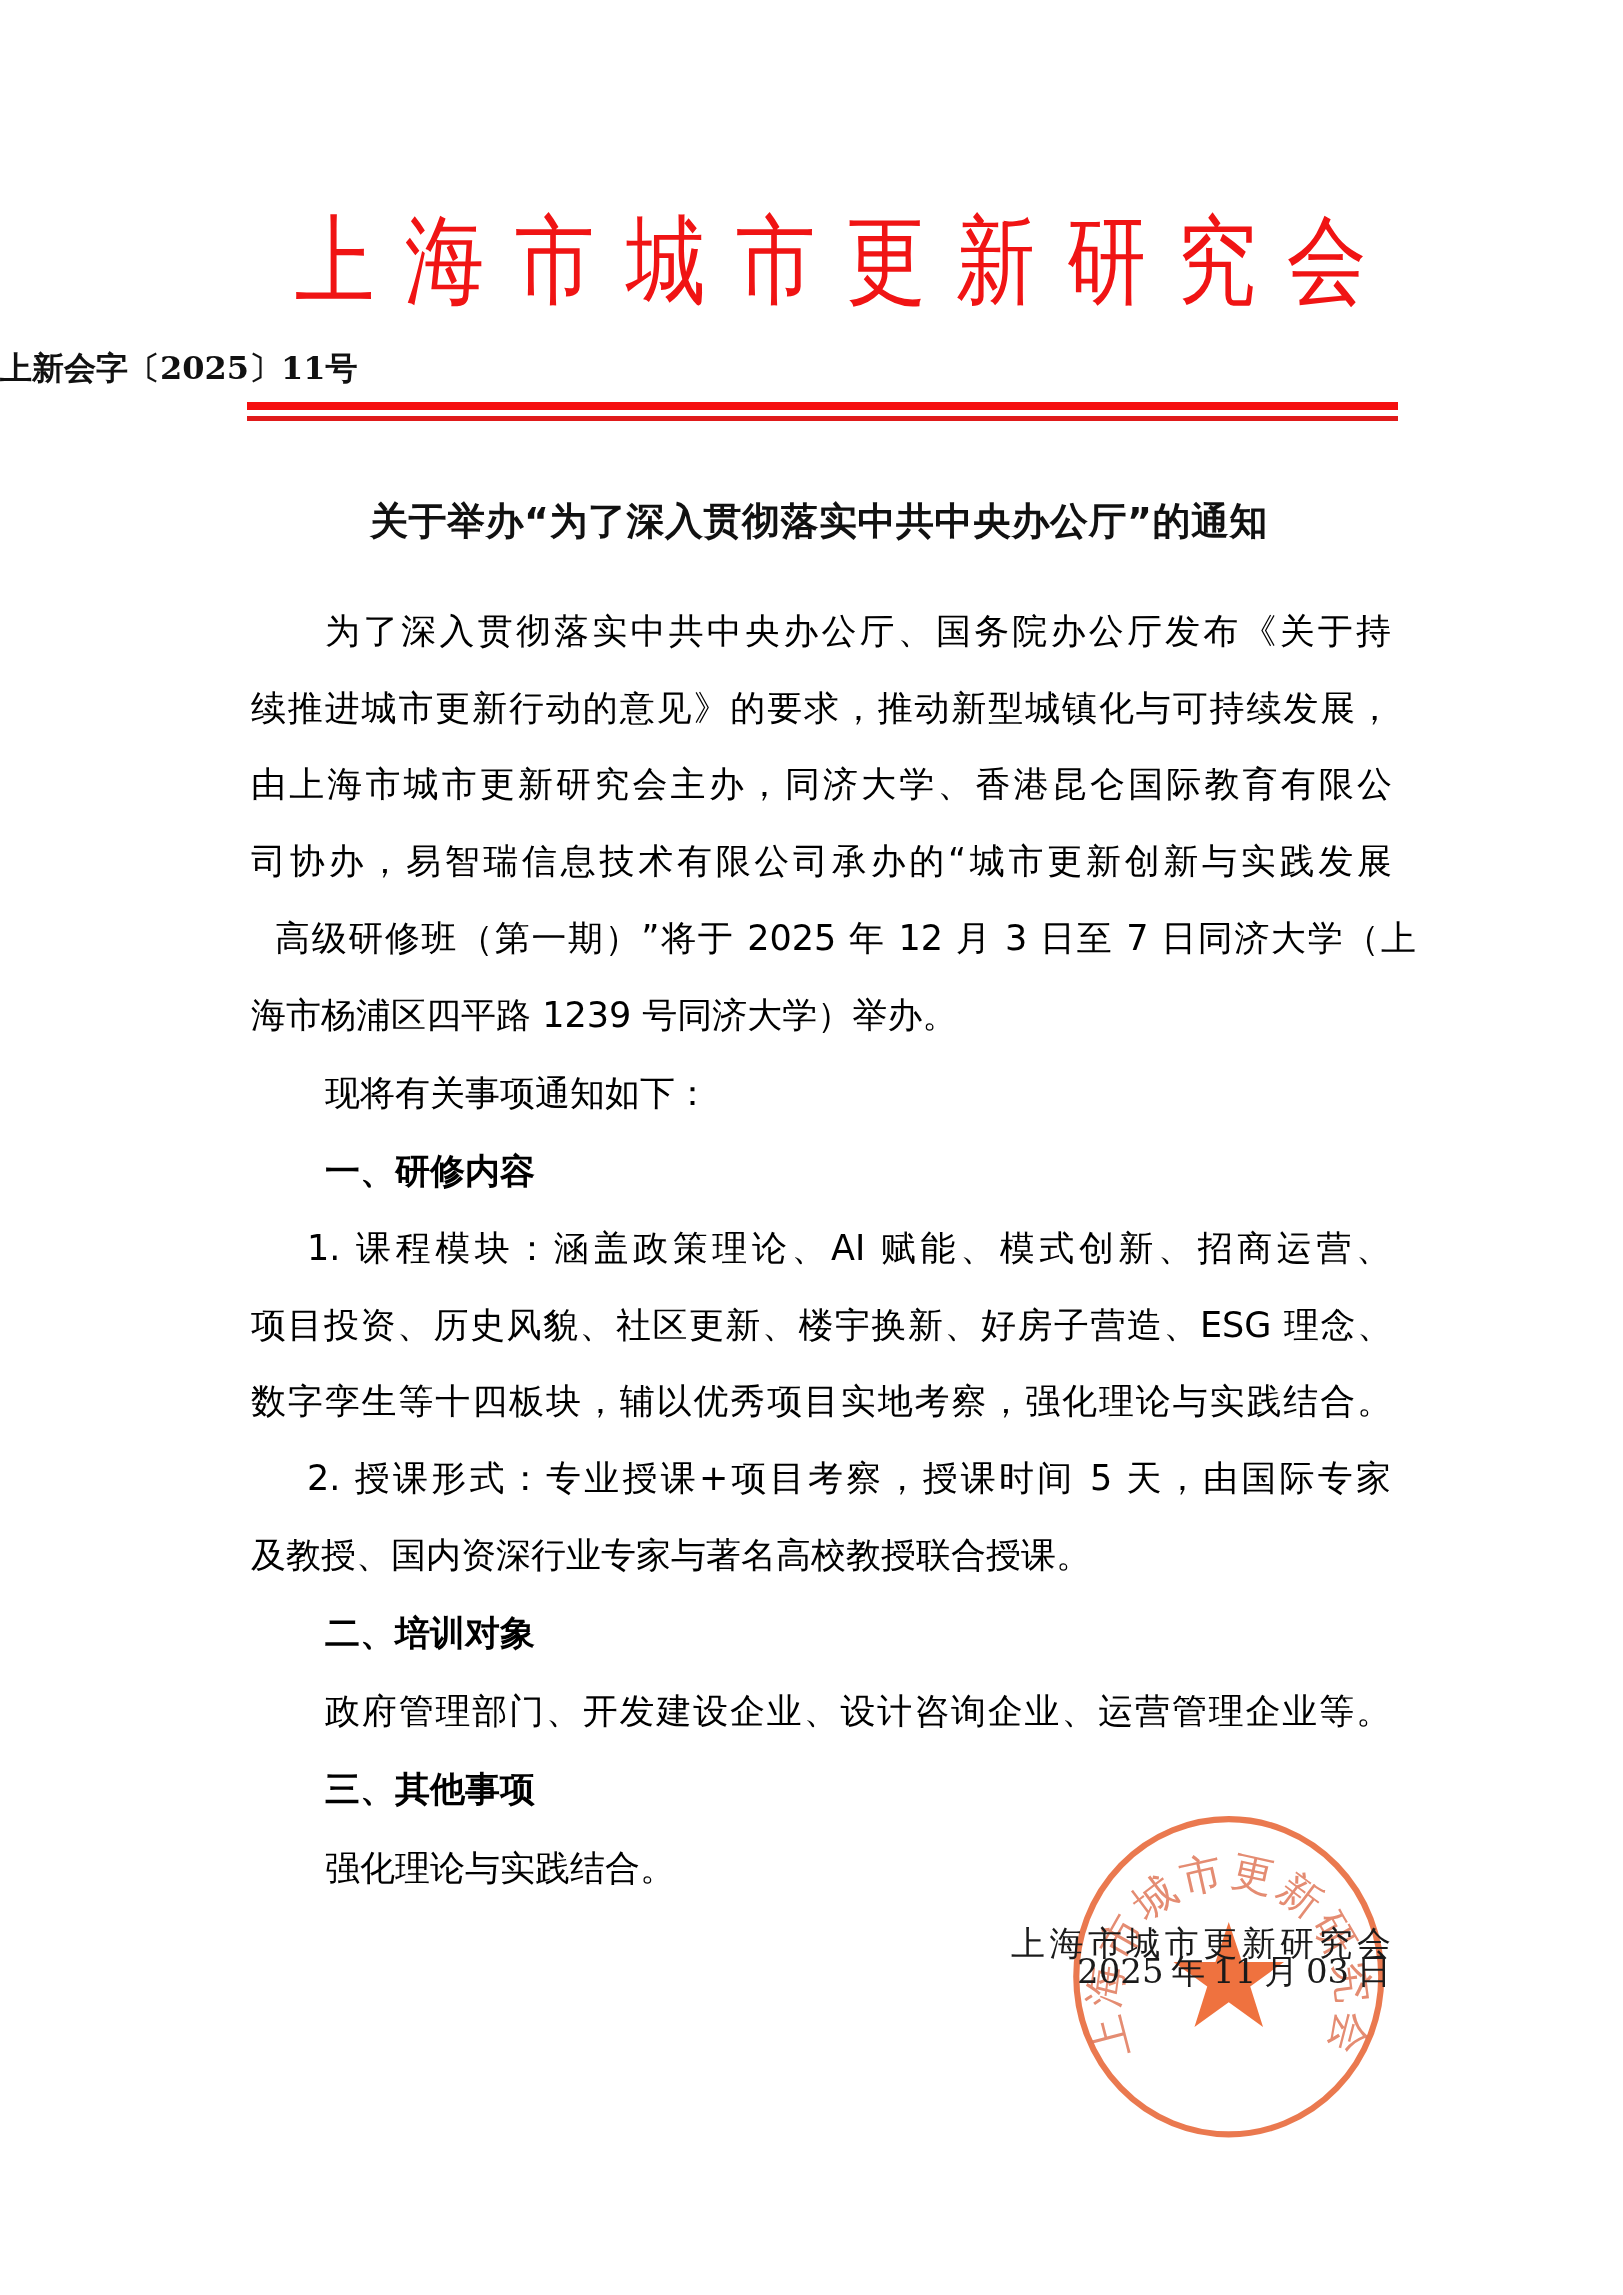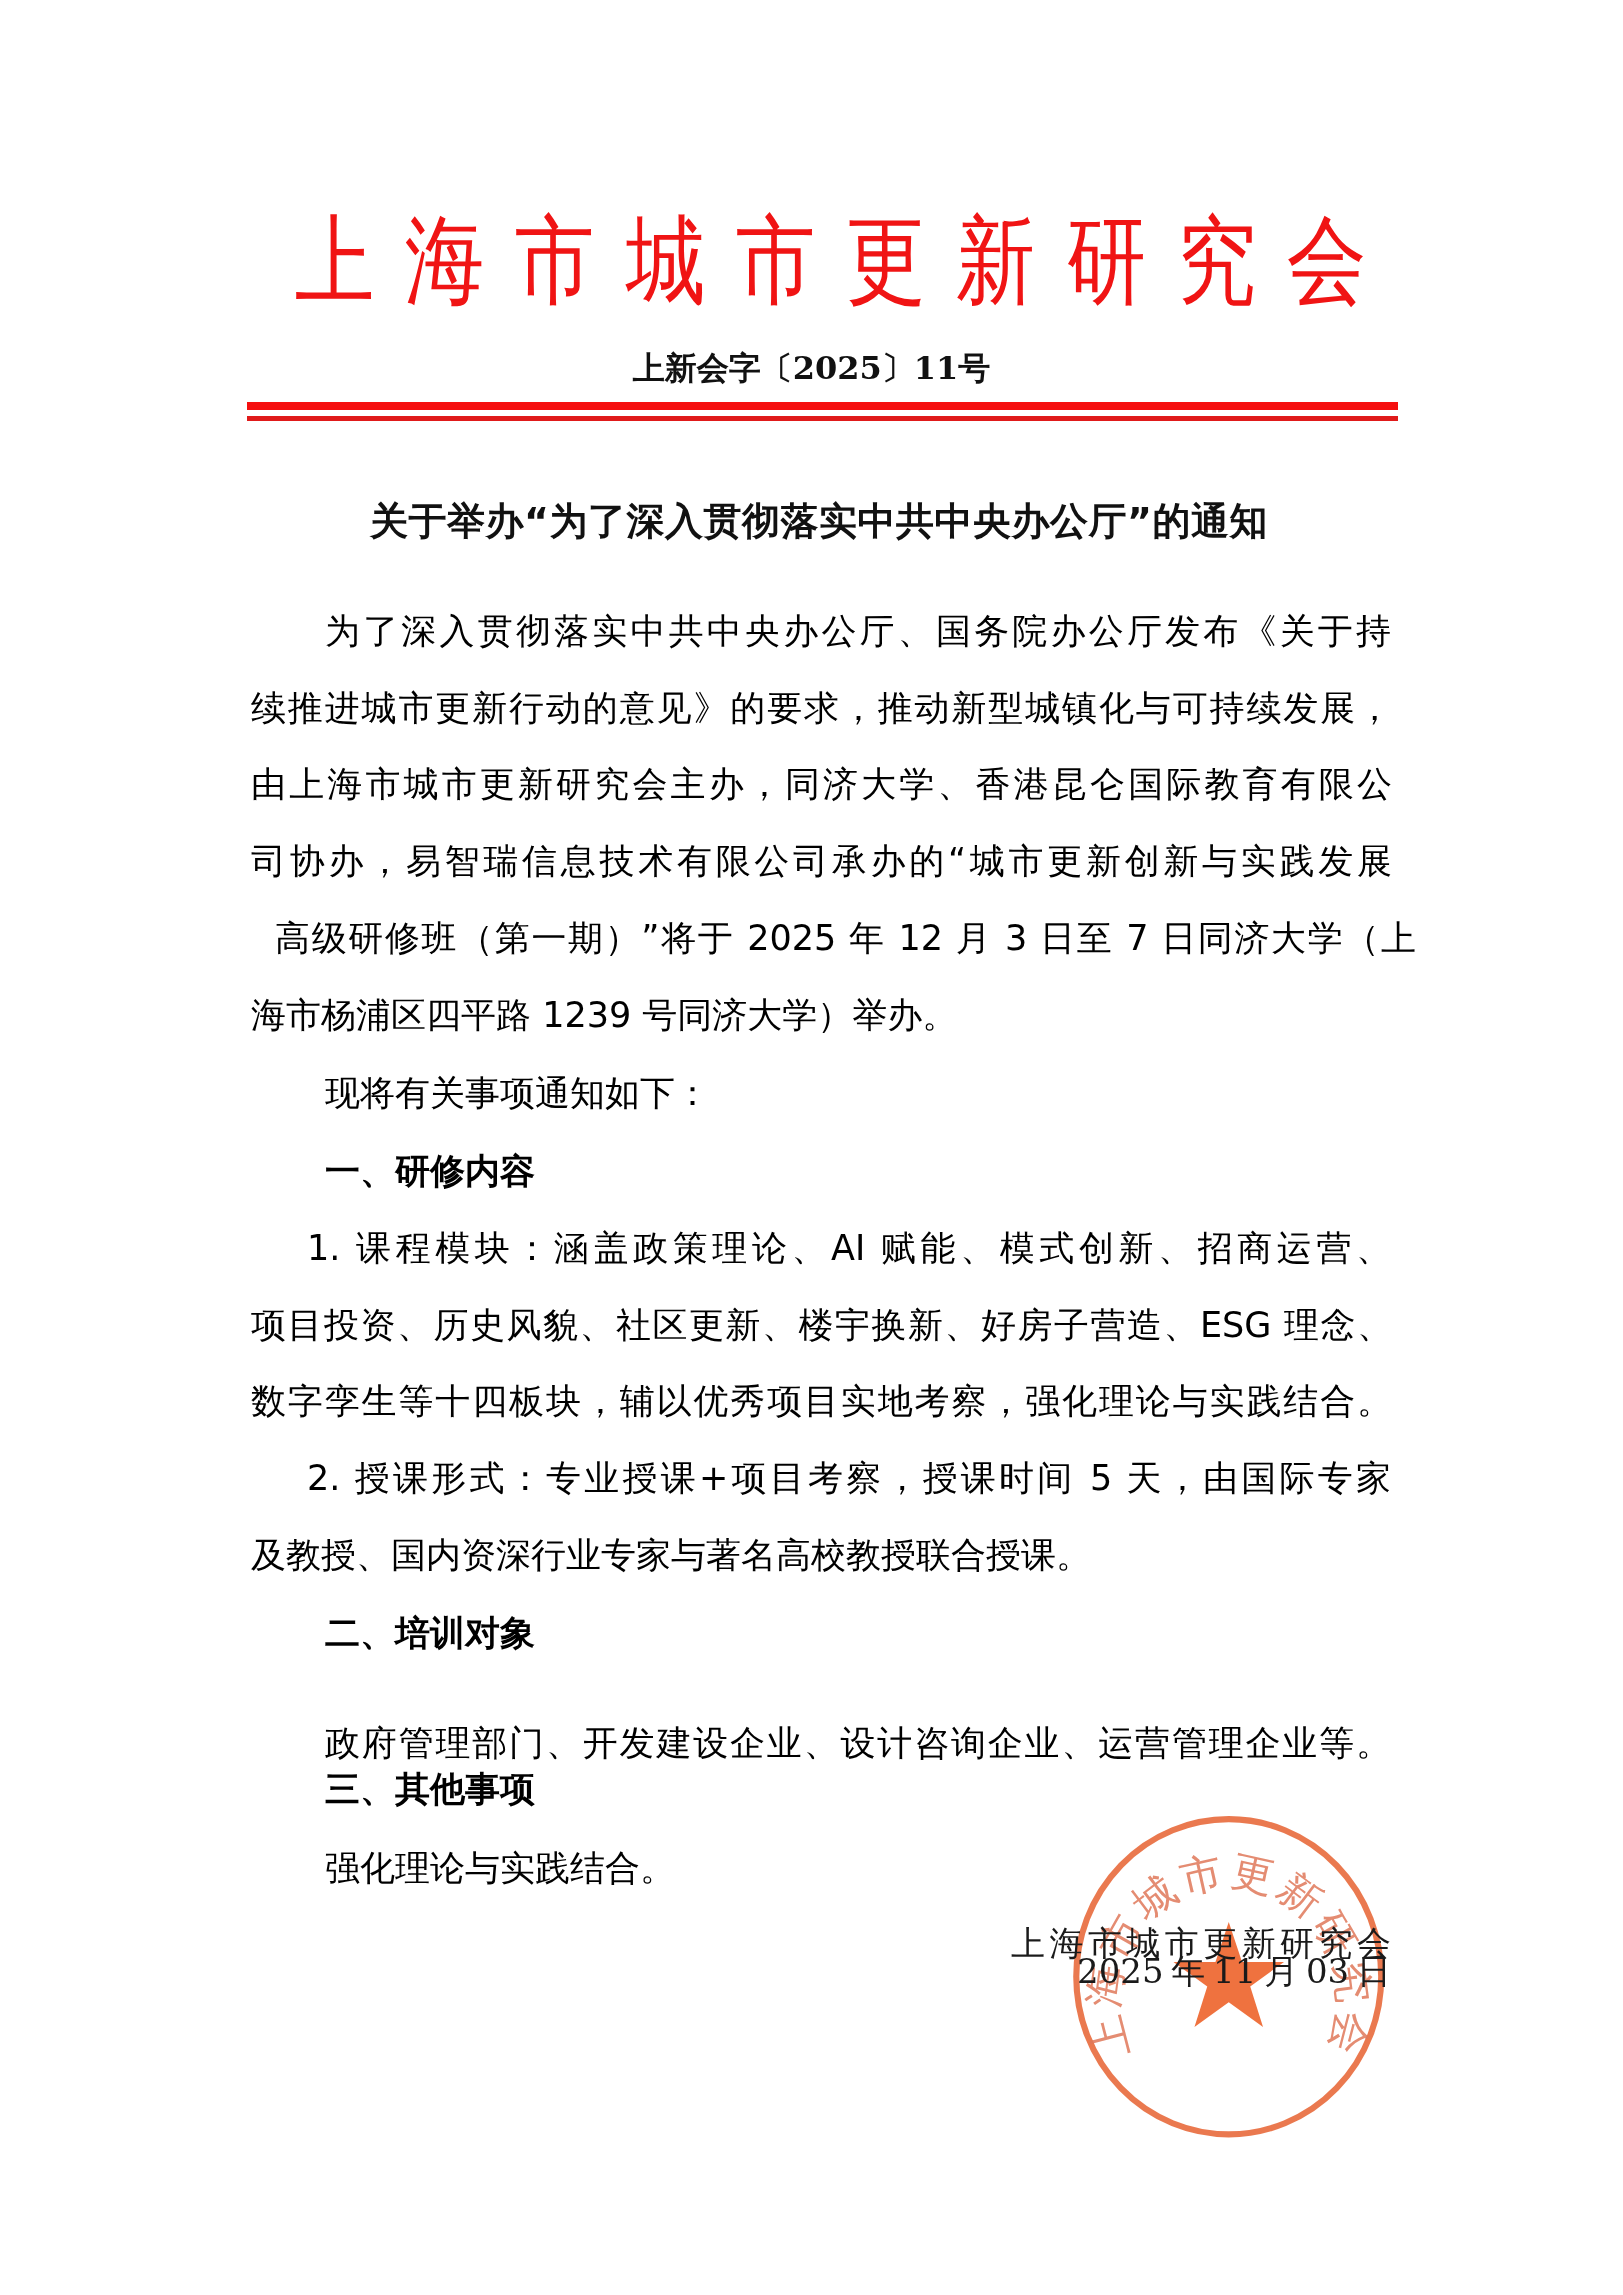--- a/index.html
+++ b/index.html
@@ -7,21 +7,21 @@
          font-family: "DejaVu Serif", "Liberation Serif", serif; color: #111111; }
   .abs { position: absolute; }
   .org-title {
     left: 286px; top: 202px; width: 1089px; height: 118px;
     color: #f01414; font-family: "DejaVu Sans", "Liberation Sans", sans-serif;
     font-size: 97px; line-height: 118px; display: flex; justify-content: space-between;
     font-weight: normal;
   }
   .org-title span { display: inline-block; width: 97px; text-align: center; transform: scaleX(0.82); }
   .doc-number {
-    left: 0; width: 1623px; top: 348px; height: 41px; text-align: center;
+    left: 0; width: 1623px; top: 348px; height: 41px; 
     font-size: 32px; line-height: 41px; font-weight: bold;
     font-family: "DejaVu Serif", "Liberation Serif", serif;
   }
   .rule-thick { left: 247px; width: 1151px; top: 402px; height: 8.2px; background: #f50f0f; }
   .rule-thin  { left: 247px; width: 1151px; top: 416px; height: 5.1px; background: #e01a1a; }
   .notice-title {
     left: 286px; width: 1066px; top: 498px; height: 46px;
     font-size: 38px; line-height: 46px; font-weight: bold; text-align: center;
     font-family: "DejaVu Sans", "Liberation Sans", sans-serif; letter-spacing: 0.5px;
   }
@@ -76,21 +76,21 @@
 <div class="line indent" style="top:1068px;">现将有关事项通知如下：</div>
 
 <div class="line indent heading" style="top:1146px;">一、研修内容</div>
 <div class="line just num" style="top:1223px;">1. 课程模块：涵盖政策理论、AI 赋能、模式创新、招商运营、</div>
 <div class="line just" style="top:1300px;">项目投资、历史风貌、社区更新、楼宇换新、好房子营造、ESG 理念、</div>
 <div class="line just" style="top:1376px;">数字孪生等十四板块，辅以优秀项目实地考察，强化理论与实践结合。</div>
 <div class="line just num" style="top:1453px;">2. 授课形式：专业授课+项目考察，授课时间 5 天，由国际专家</div>
 <div class="line" style="top:1530px;">及教授、国内资深行业专家与著名高校教授联合授课。</div>
 
 <div class="line indent heading" style="top:1608px;">二、培训对象</div>
-<div class="line just indent" style="top:1686px;margin-top:32px;">政府管理部门、开发建设企业、设计咨询企业、运营管理企业等。</div>
+<div class="line just indent" style="top:1686px;">政府管理部门、开发建设企业、设计咨询企业、运营管理企业等。</div>
 
 <div class="line indent heading" style="top:1764px;">三、其他事项</div>
 <div class="line indent" style="top:1843px;">强化理论与实践结合。</div>
 
 <div class="stamp">
   <svg width="320" height="330" viewBox="0 0 625 645">
     <defs>
       <path id="sealArc" d="M 120 470 A 215 225 0 1 1 505 470"></path>
     </defs>
     <ellipse cx="312" cy="322" rx="298" ry="308" fill="none" stroke="#e86a3c" stroke-width="12" opacity="0.9"></ellipse>

